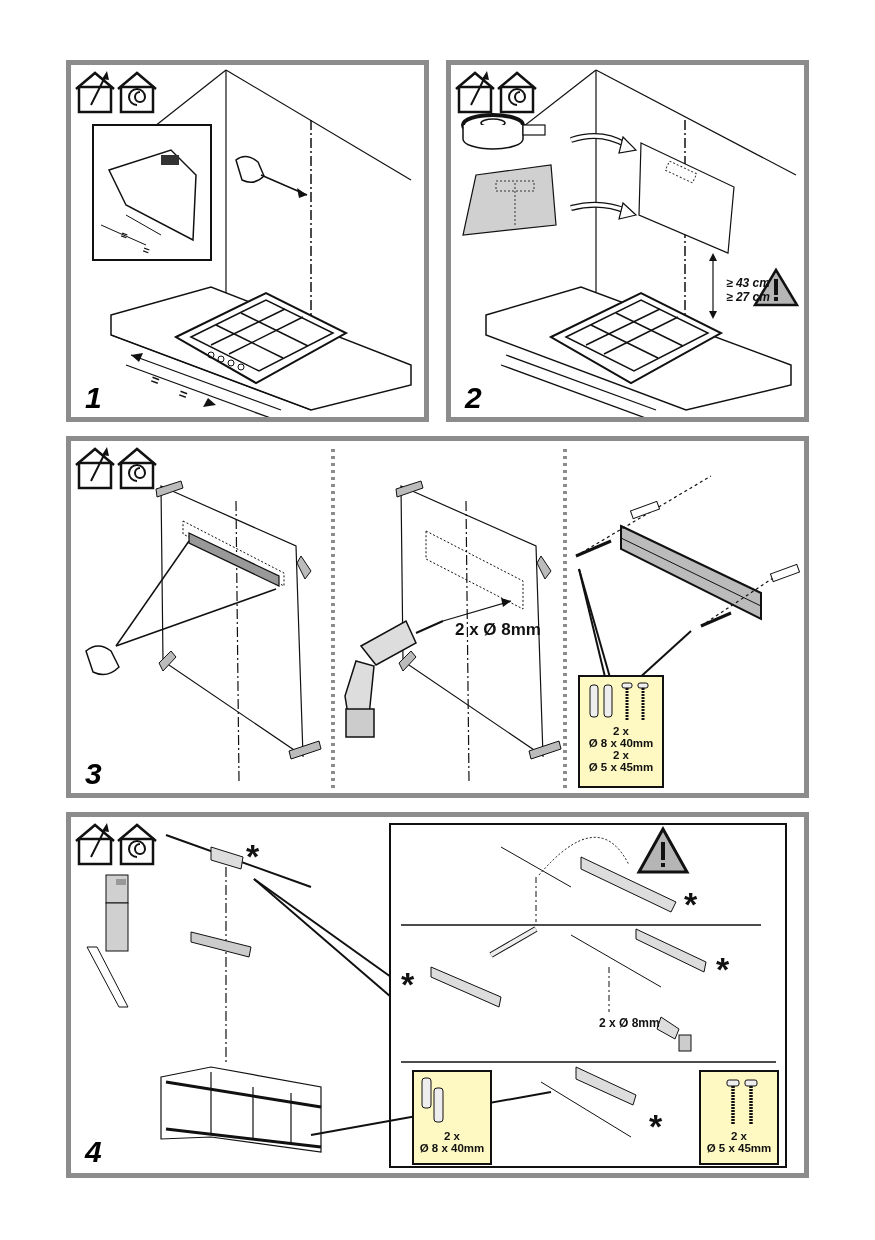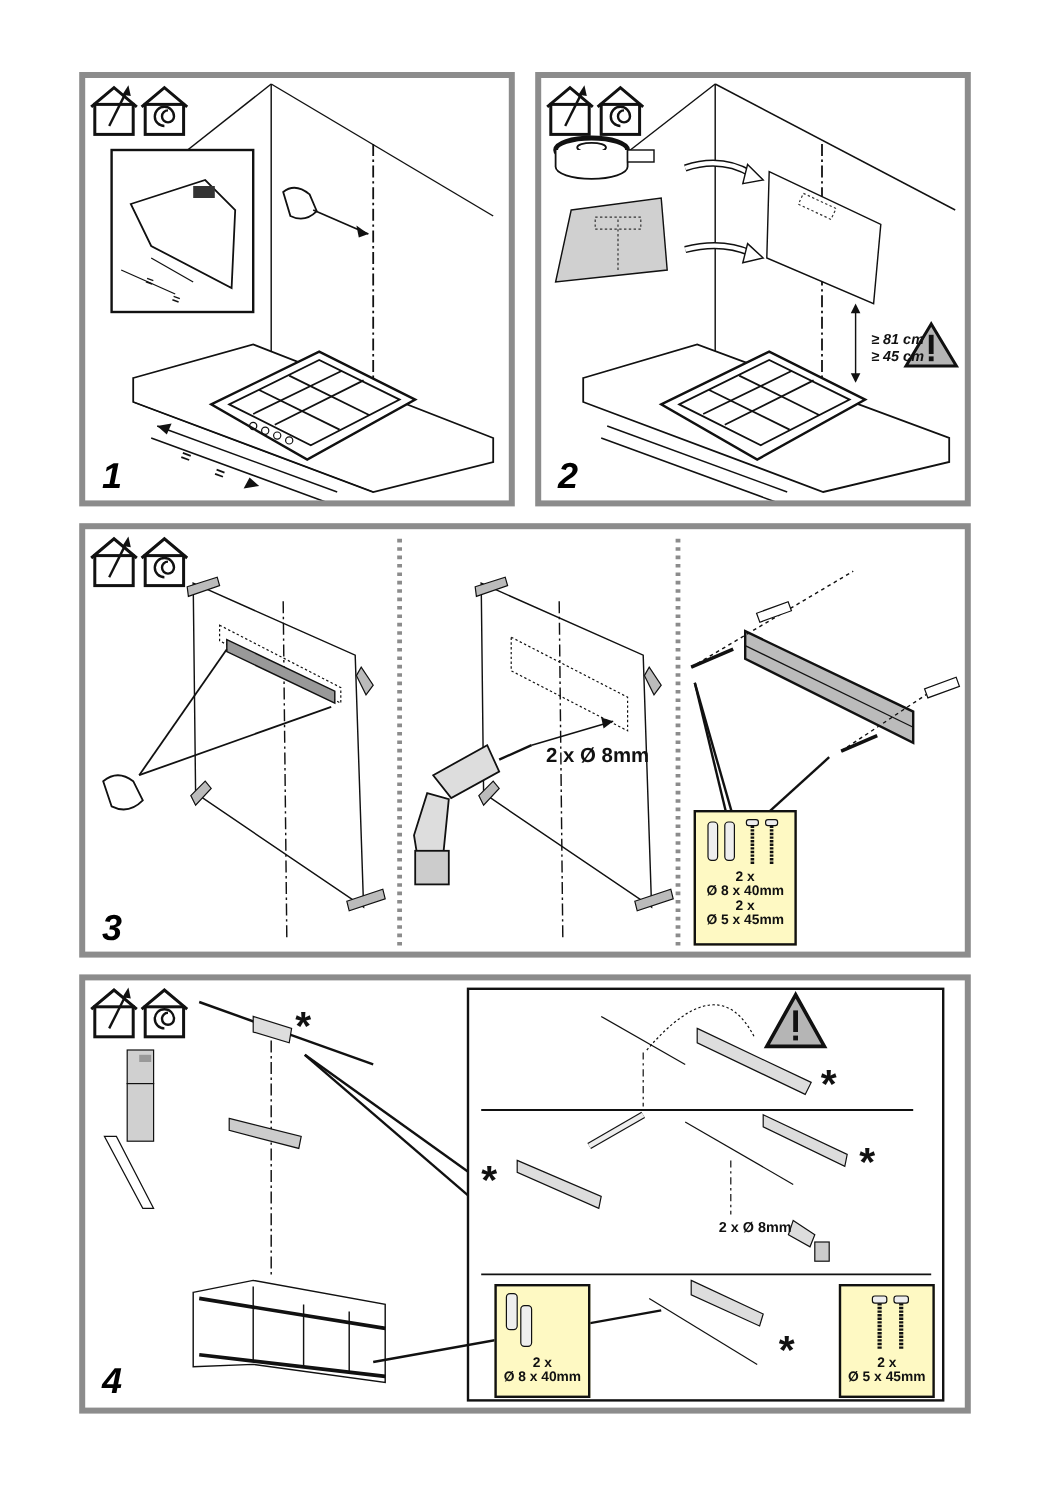--- a/index.html
+++ b/index.html
@@ -136,22 +136,22 @@
       <polyline points="5,24 24,8 43,24" fill="none" stroke="#111" stroke-width="2.5"></polyline>
       <line x1="20" y1="40" x2="34" y2="12" stroke="#111" stroke-width="2"></line>
       <polygon points="36,6 31,14 38,15" fill="#111"></polygon>
     </g>
     <g transform="translate(42,0)">
       <rect x="8" y="22" width="32" height="25" fill="none" stroke="#111" stroke-width="2.5"></rect>
       <polyline points="5,24 24,8 43,24" fill="none" stroke="#111" stroke-width="2.5"></polyline>
       <path d="M24,40 a8,8 0 1,1 8,-8 a5,5 0 1,1 -5,-5" fill="none" stroke="#111" stroke-width="2"></path>
     </g>
   </svg>
-  <span class="lbl lbl-italic" style="left:275px;top:212px;font-size:12px;">≥ 81 cm</span>
-  <span class="lbl lbl-italic" style="left:275px;top:226px;font-size:12px;">≥ 45 cm</span>
+  <span class="lbl lbl-italic" style="left:275px;top:212px;font-size:12px;">≥ 43 cm</span>
+  <span class="lbl lbl-italic" style="left:275px;top:226px;font-size:12px;">≥ 27 cm</span>
   <span class="step-num" style="left:14px;top:318px;">2</span>
 </div>
 
 <div class="panel" style="left:66px;top:436px;width:743px;height:362px;">
   <svg width="733" height="352">
 
     <line x1="262" y1="8" x2="262" y2="348" stroke="#8c8c8c" stroke-width="4" stroke-dasharray="3,4"></line>
     <line x1="494" y1="8" x2="494" y2="348" stroke="#8c8c8c" stroke-width="4" stroke-dasharray="3,4"></line>
 
     <polygon points="90,45 225,105 232,315 92,220" fill="#fff" stroke="#111" stroke-width="1.2"></polygon>

